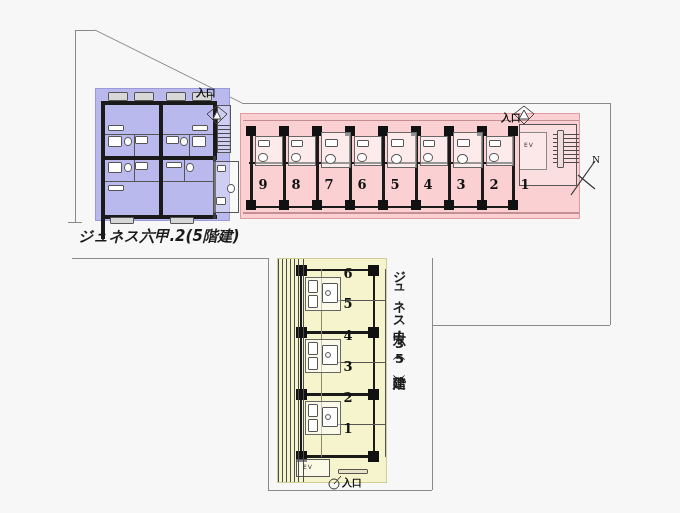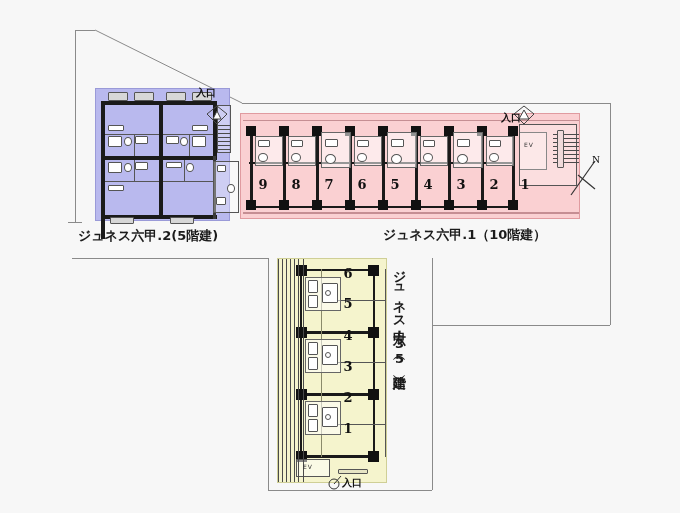--- a/index.html
+++ b/index.html
@@ -61,21 +61,21 @@
   .unum.y { font-size: 13px; width: 22px; }
 
   
   .blabel {
     position: absolute;
     color: #1b1b1b;
     font-weight: 700;
     white-space: nowrap;
     line-height: 1.05;
   }
-  .blabel.big { font-size: 13px; }
+  .blabel.big { font-size: 15px; font-style: italic; }
   .vlabel {
     position: absolute;
     writing-mode: vertical-rl;
     text-orientation: upright;
     font-size: 13px;
     font-weight: 700;
     color: #1b1b1b;
     line-height: 1.08;
     letter-spacing: 0px;
   }
@@ -297,21 +297,20 @@
   <div class="unum p" style="left:318px; top:178px;">7</div>
   <div class="unum p" style="left:351px; top:178px;">6</div>
   <div class="unum p" style="left:384px; top:178px;">5</div>
   <div class="unum p" style="left:417px; top:178px;">4</div>
   <div class="unum p" style="left:450px; top:178px;">3</div>
   <div class="unum p" style="left:483px; top:178px;">2</div>
   <div class="unum p" style="left:514px; top:178px;">1</div>
 
   <div class="entrance" style="left:501px; top:113px;">入口</div>
 
-  <div class="blabel big" style="left:383px; top:228px;">ジュネス六甲.1（10階建）</div>
 
   <svg class="arrowbox" style="left:565px; top:155px; width:40px; height:44px;">
     <line x1="6" y1="40" x2="30" y2="6" stroke="#333" stroke-width="1.2"></line>
     <line x1="13" y1="20" x2="30" y2="34" stroke="#333" stroke-width="1.2"></line>
   </svg>
   <div class="northN" style="left:592px; top:153px;">N</div>
 
   <div class="bldg bldg-yellow" style="left:277px; top:258px; width:110px; height:225px;">
 
     <div class="wall" style="left:22px; top:10px; width:2px; height:188px;"></div>

